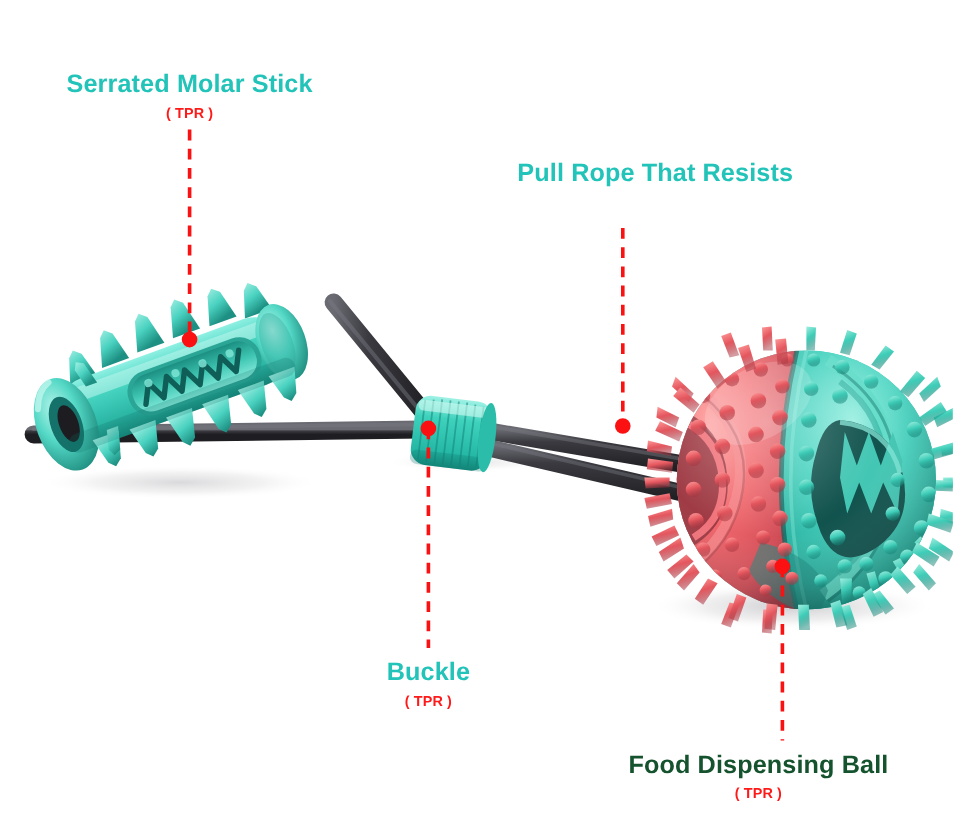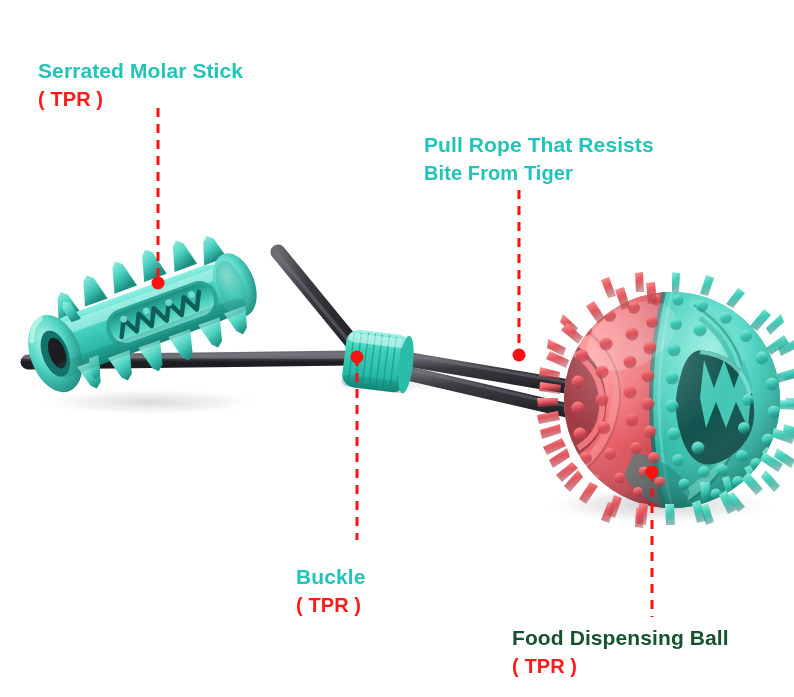--- a/index.html
+++ b/index.html
@@ -6,27 +6,28 @@
   body{
     width:794px;height:697px;
     background:#ffffff;
     font-family:"Liberation Sans", sans-serif;
     overflow:hidden;
     position:relative;
   }
   #stage{position:absolute;inset:0;width:794px;height:697px;}
   .label{
     position:absolute;
+    text-align:center;
     line-height:1.28;
     white-space:nowrap;
     font-weight:bold;
     letter-spacing:0.1px;
   }
   .label .ttl{display:block;font-size:21px;}
-  .label .sub{display:block;font-size:20px;margin-top:2px;}
+  .label .sub{display:block;font-size:12px;margin-top:2px;}
   svg{display:block;}
 </style>
 </head>
 <body>
 
 <svg id="stage" viewBox="0 0 794 697">
   <defs>
 
     <linearGradient id="gTealBody" x1="0" y1="0" x2="0" y2="1">
       <stop offset="0" stop-color="#8ef0e2"></stop>
@@ -387,22 +388,21 @@
       <circle cx="652" cy="472" r="6.5" fill="#fb1111"></circle>
     </g>
 </svg>
 
 <div class="label" id="lbl0" style="left: 38px; top: 58px; width: 240px;">
   <span class="ttl" style="color: rgb(34, 195, 184);">Serrated Molar Stick</span>
   <span class="sub" style="color: rgb(255, 26, 26);">( TPR )</span>
 </div>
 <div class="label" id="lbl1" style="left: 388px; top: 132px; width: 244px; margin-left: 36px;">
   <span class="ttl" style="color: rgb(34, 195, 184);">Pull Rope That Resists</span>
-  <span class="sub" style="color: rgb(34, 195, 184);">Bite From Tiger</span>
 </div>
-<div class="label" id="lbl2" style="left: 296px; top: 548px; width: 122px; margin-top: 16px;">
+<div class="label" id="lbl2" style="left: 296px; top: 548px; width: 122px;">
   <span class="ttl" style="color: rgb(34, 195, 184);">Buckle</span>
   <span class="sub" style="color: rgb(255, 26, 26);">( TPR )</span>
 </div>
 <div class="label" id="lbl3" style="left: 512px; top: 625px; width: 240px;">
   <span class="ttl" style="color: #14532d;">Food Dispensing Ball</span>
   <span class="sub" style="color: rgb(255, 26, 26);">( TPR )</span>
 </div>
 
 </body></html>

